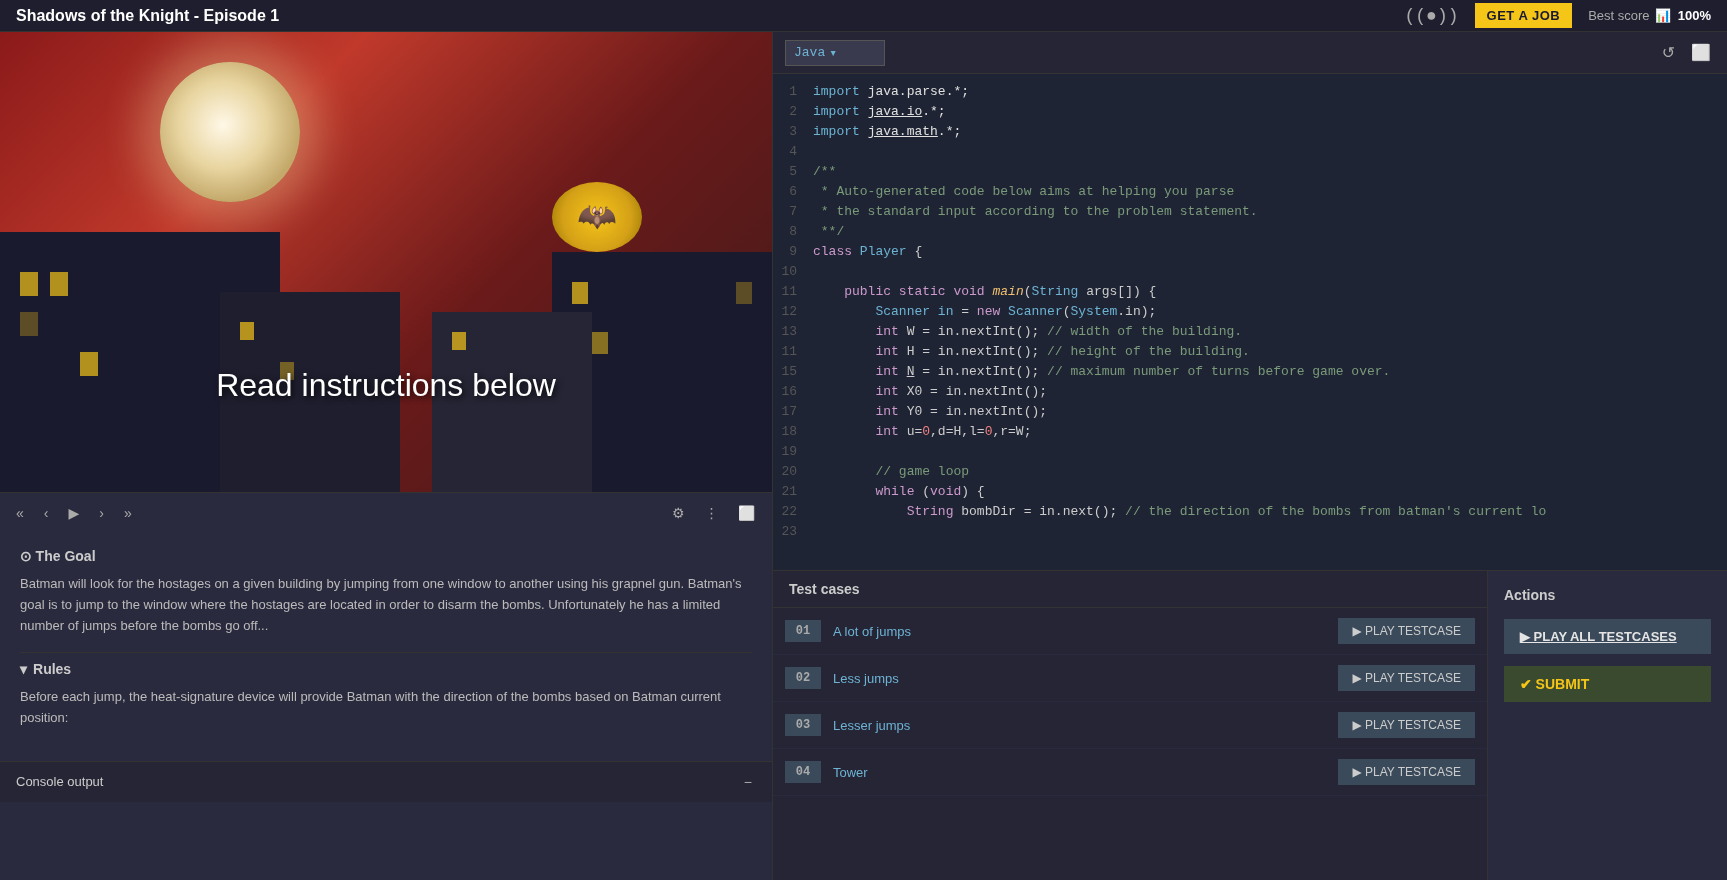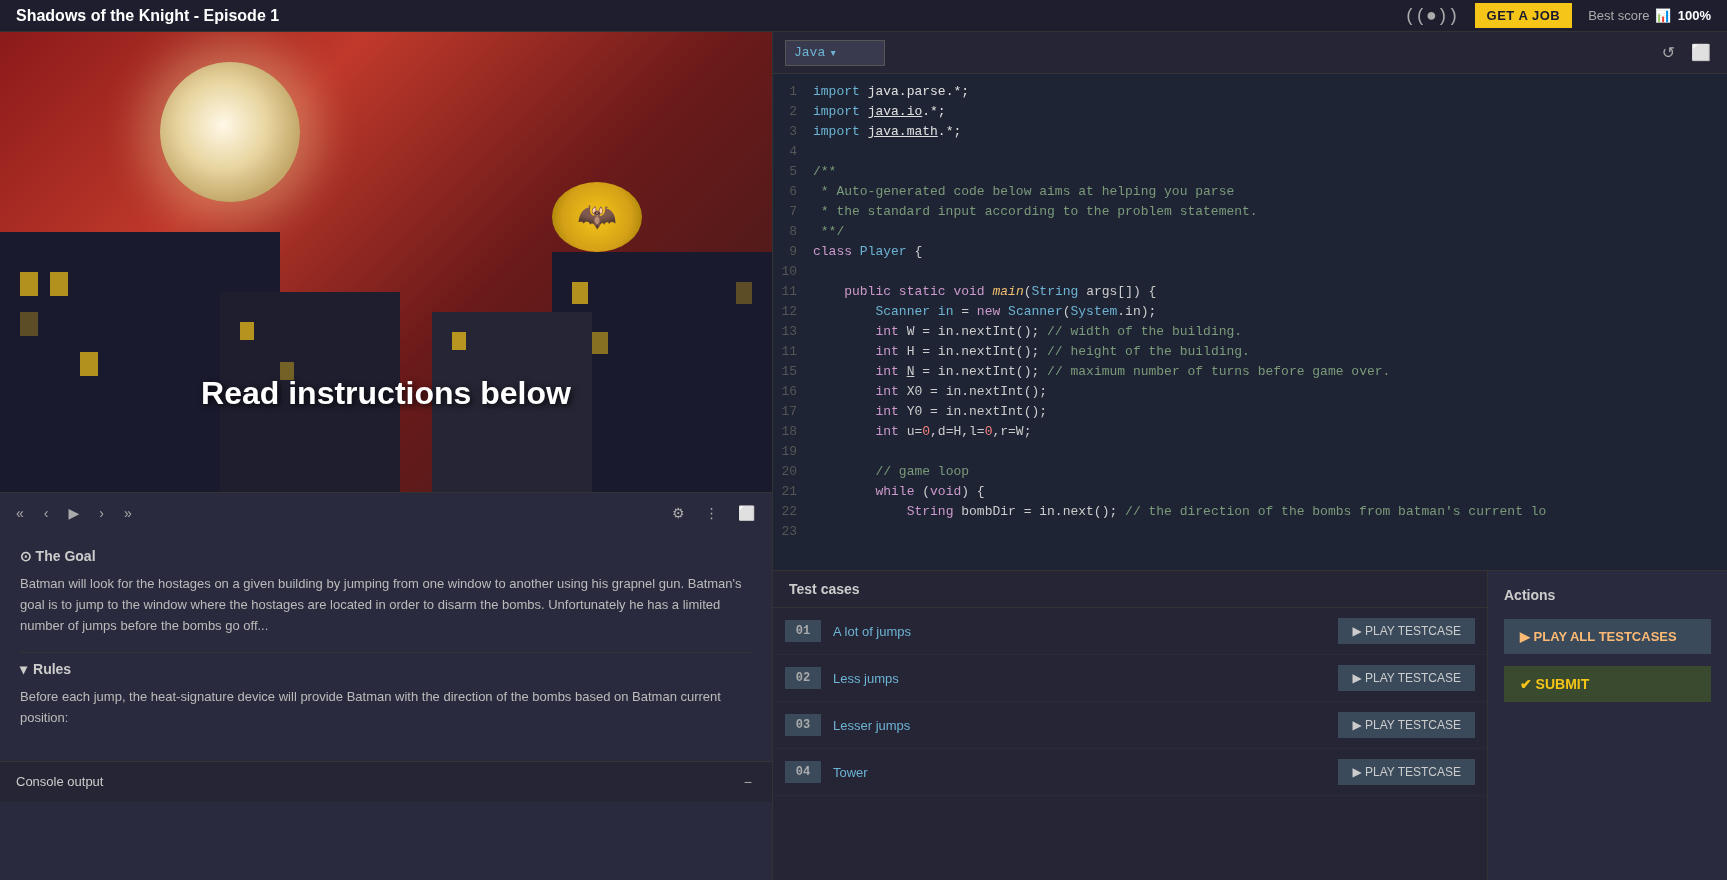--- a/index.html
+++ b/index.html
@@ -155,28 +155,28 @@
       background: #252535;
     }
     
     .window {
       position: absolute;
       background: #f5c518;
       opacity: 0.7;
     }
     .video-overlay-text {
       position: absolute;
-      bottom: 80px;
+      bottom: 88px;
       left: 0;
       right: 0;
       text-align: center;
       color: #fff;
       font-family: Arial, sans-serif;
       font-size: 32px;
-      font-weight: 700;
+      font-weight: 400;
       text-shadow: 2px 2px 6px rgba(0,0,0,0.8);
     }
     
     .video-controls {
       height: 40px;
       background: #2a2a3e;
       display: flex;
       align-items: center;
       padding: 0 12px;
       gap: 12px;
@@ -386,30 +386,31 @@
     }
     .actions-header {
       font-family: Arial, sans-serif;
       font-size: 14px;
       color: #ccc;
       font-weight: 600;
       margin-bottom: 4px;
     }
     .play-all-btn {
       background: #3a4a5a;
-      color: #fdba74;
+      color: #e5e5e5;
       border: none;
       padding: 10px 16px;
       font-size: 13px;
       cursor: pointer;
       font-family: Arial, sans-serif;
       font-weight: 600;
       display: flex;
       align-items: center;
       gap: 6px;
+      text-decoration: underline;
     }
     .submit-btn {
       background: #3a4a2e;
       color: #f5c518;
       border: none;
       padding: 10px 16px;
       font-size: 14px;
       cursor: pointer;
       font-family: Arial, sans-serif;
       font-weight: 700;

